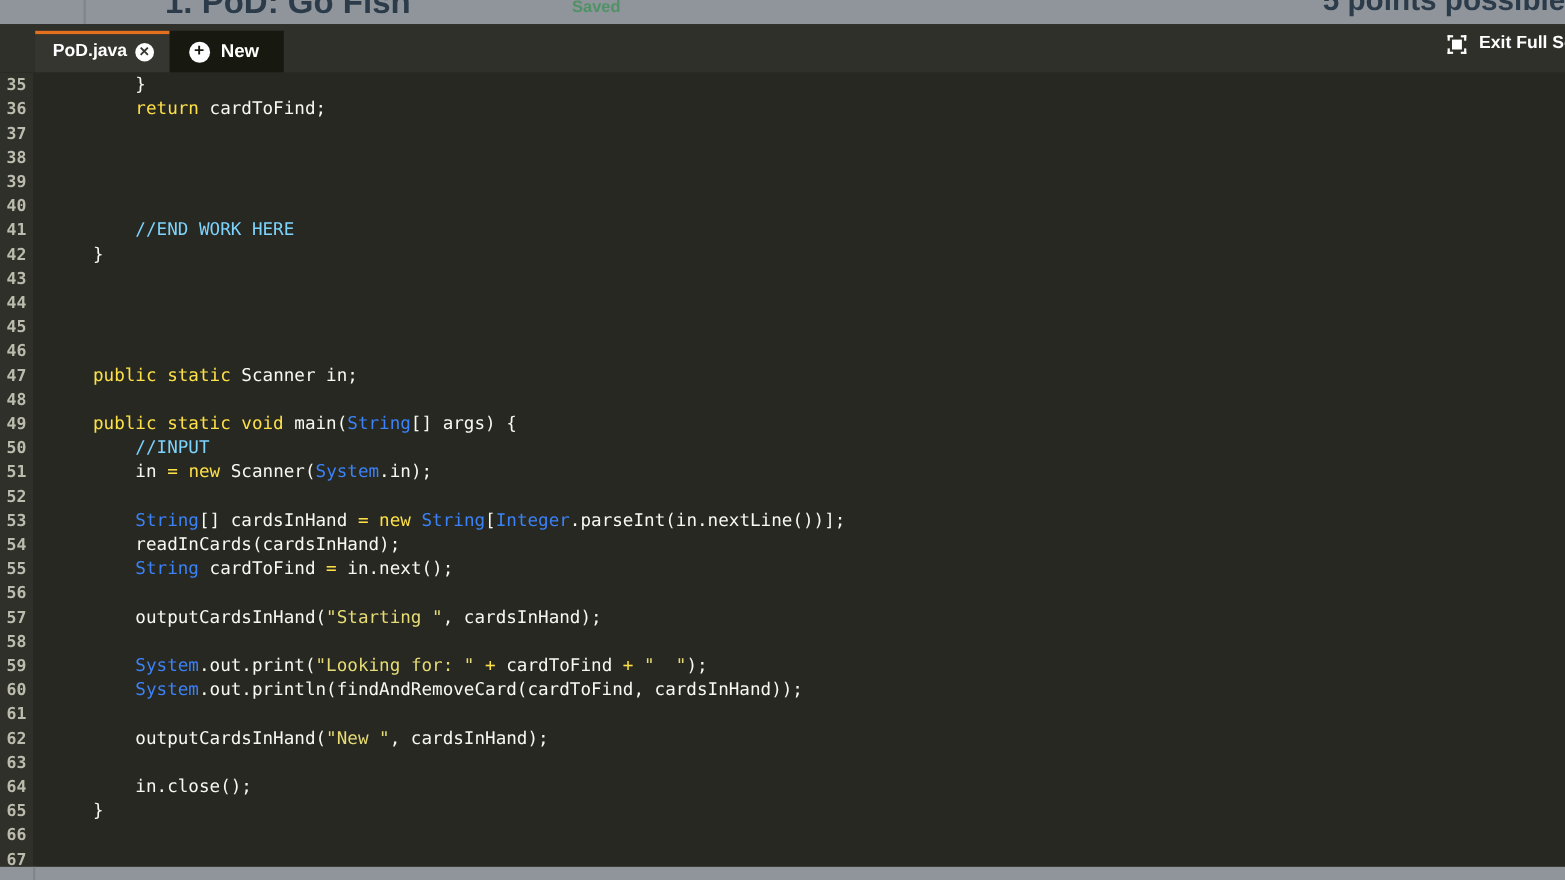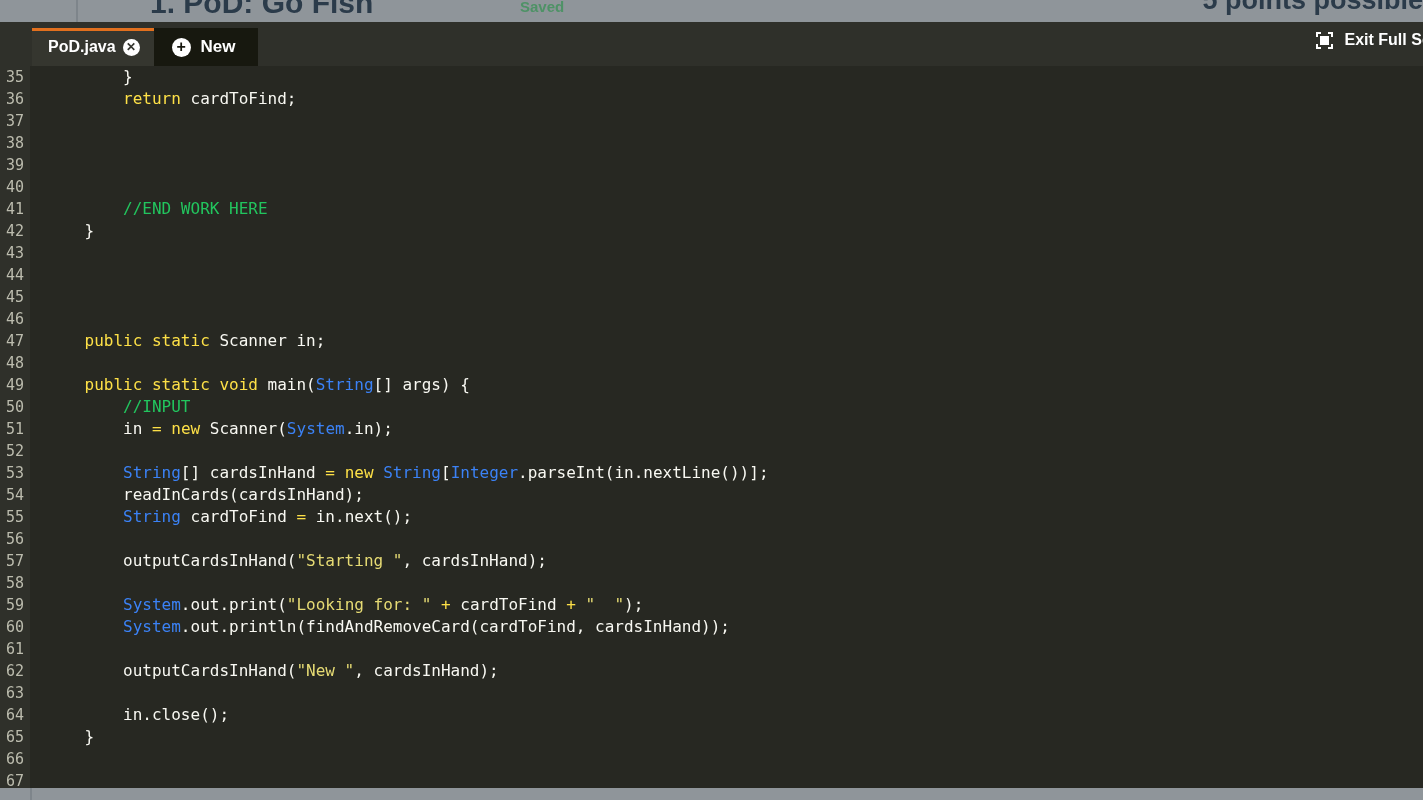--- a/index.html
+++ b/index.html
@@ -191,21 +191,21 @@
 
   .gutter {
     position: absolute;
     left: 0; top: 0;
     width: 30px;
     height: 722px;
     background: #2f302a;
   }
   .gutter-lines {
     position: absolute;
-    left: 0; top: 0;
+    left: 0; top: 0; font-weight: bold;
   }
   .gnum {
     height: 22px;
     line-height: 22px;
     font-family: "DejaVu Sans Mono", monospace;
     font-size: 15px;
     color: #bcbcae;
     text-align: right;
     width: 44px;
     margin-left: -14px;
@@ -250,21 +250,21 @@
   .guide {
     position: absolute;
     width: 1px;
     background: #3b3c34;
   }
 
   
   .k   { color: #fde047; }  
   .ty  { color: #3b82f6; }  
   .s   { color: #e6db74; }  
-  .c   { color: #22c55e; }  
+  .c   { color: #7dd3fc; }  
   .p   { color: #f8f8f2; }  
 
   
   .bottom-bar {
     position: absolute;
     left: 0; bottom: 0;
     width: 1423px;
     height: 12px;
     background: #8f959a;
   }

